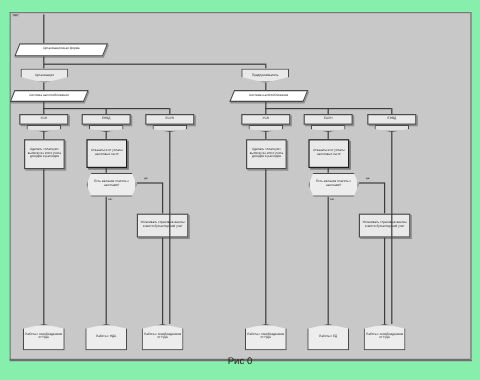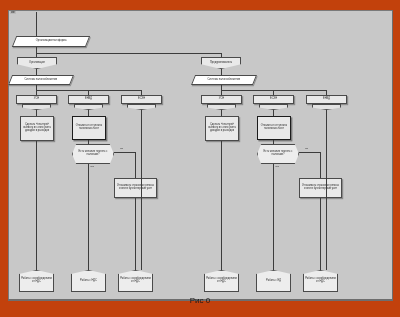--- a/index.html
+++ b/index.html
@@ -5,21 +5,21 @@
   html,body{margin:0;padding:0;}
   body{
     width:400px;height:317px;
     background:#c8c8c8;
     font-family:"Liberation Sans","DejaVu Sans",sans-serif;
     overflow:hidden;
   }
   #canvas{
     position:relative;
     width:400px;height:317px;
-    background:#c2410c;
+    background:#86efac;
   }
   
   .sheet{
     position:absolute;
     left:8px;top:10px;
     width:384px;height:290px;
     background:#c8c8c8;
     border:1px solid #6e6e6e;
     border-top:none;border-left:none;
   }

